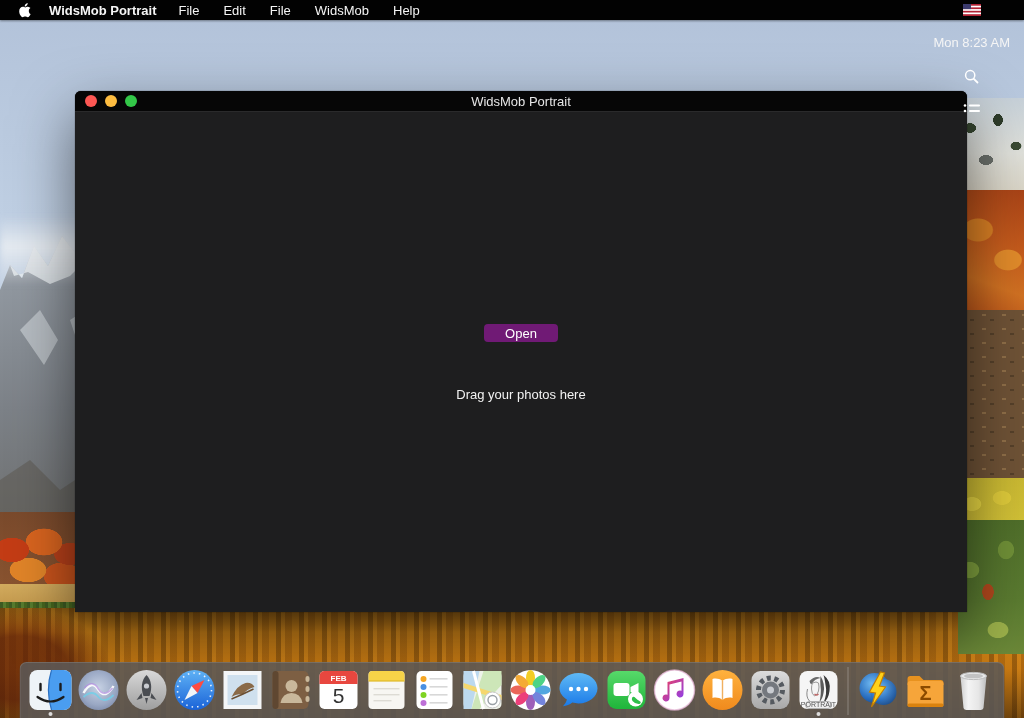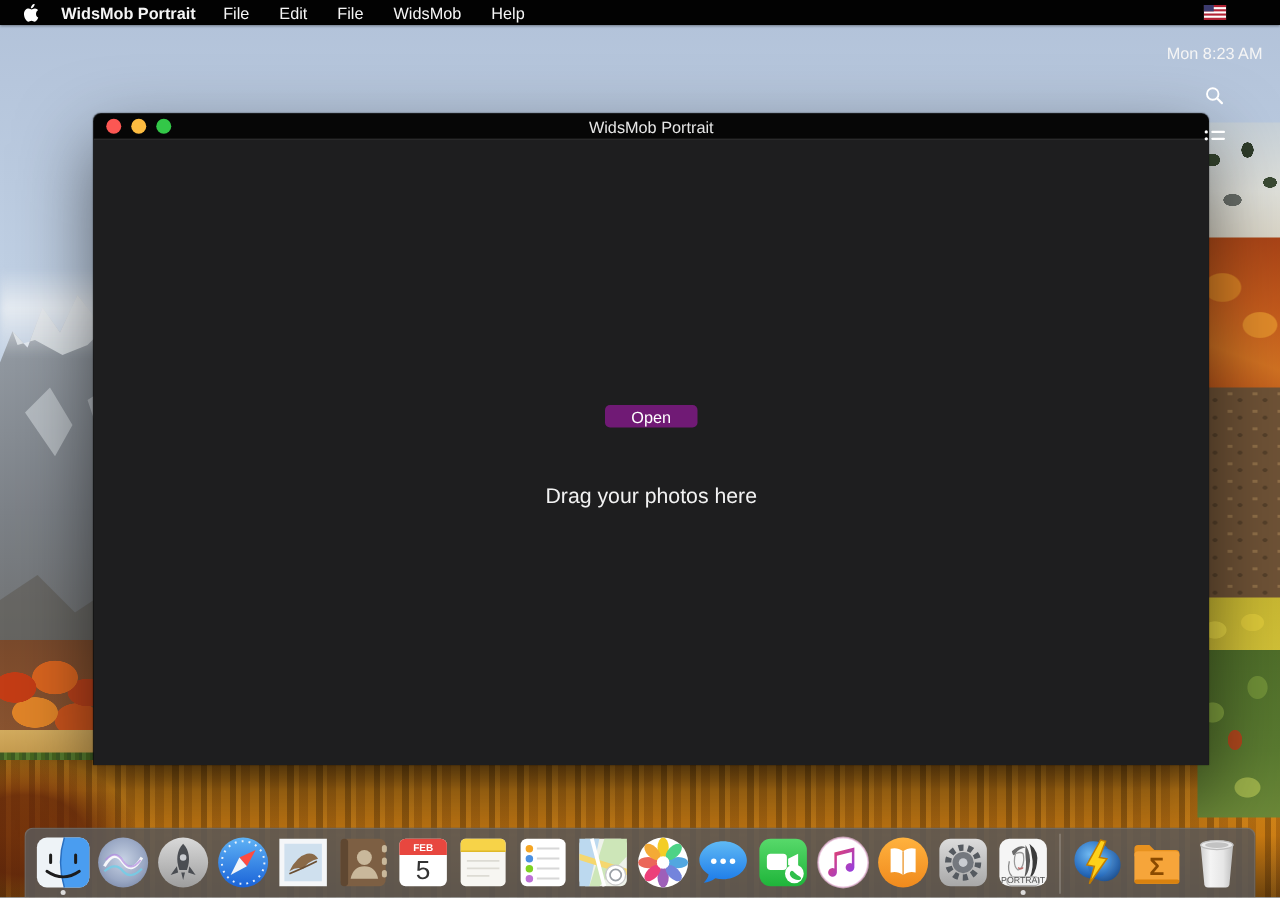--- a/index.html
+++ b/index.html
@@ -82,21 +82,21 @@
     border-radius:6px 6px 0 0; display:flex; align-items:center; }
   .lights { display:flex; gap:8px; margin-left:10px; }
   .light { width:12px; height:12px; border-radius:50%; }
   .light.red { background:#fc5753; } .light.yellow { background:#fdbc40; } .light.green { background:#33c748; }
   #wtitle { position:absolute; left:0; right:0; text-align:center; color:#e6e6e6; font-size:13px; }
   #wcontent { position:absolute; left:0; top:20px; width:100%; height:501px; background:#1e1e1f; border-top:1px solid #2a2a2b; }
   #open-btn { position:absolute; top:212px; left:50%; transform:translateX(-50%);
     width:74px; height:18px; background:#701a75; border:none; border-radius:4px;
     color:#fff; font-size:13px; line-height:17px; text-align:center; font-family:Liberation Sans, sans-serif; }
   #or-label { position:absolute; top:245px; left:0; right:0; text-align:center; color:#f2f2f2; font-size:13px; }
-  #drag-label { position:absolute; top:275px; left:0; right:0; text-align:center; color:#f2f2f2; font-size:17px; }
+  #drag-label { position:absolute; top:275px; left:0; right:0; text-align:center; color:#f2f2f2; font-size:13px; }
 
   
   #dock { position:absolute; left:50%; transform:translateX(-50%); bottom:0; height:56px; z-index:30;
     background:rgba(92,89,86,.88); border:1px solid rgba(255,255,255,.12); border-bottom:none;
     border-radius:7px 7px 0 0; display:flex; align-items:flex-start; padding:4px 7px 0 7px; gap:2px; }
   .dock-item { position:relative; width:46px; height:50px; flex:0 0 auto; }
   .dock-item svg { display:block; }
   .run-dot { position:absolute; left:50%; bottom:1px; transform:translateX(-50%);
     width:4px; height:4px; border-radius:50%; background:rgba(235,235,235,.9); }
   .dock-sep { width:1px; height:48px; background:rgba(255,255,255,.28); margin:0 4px; flex:0 0 auto; }

